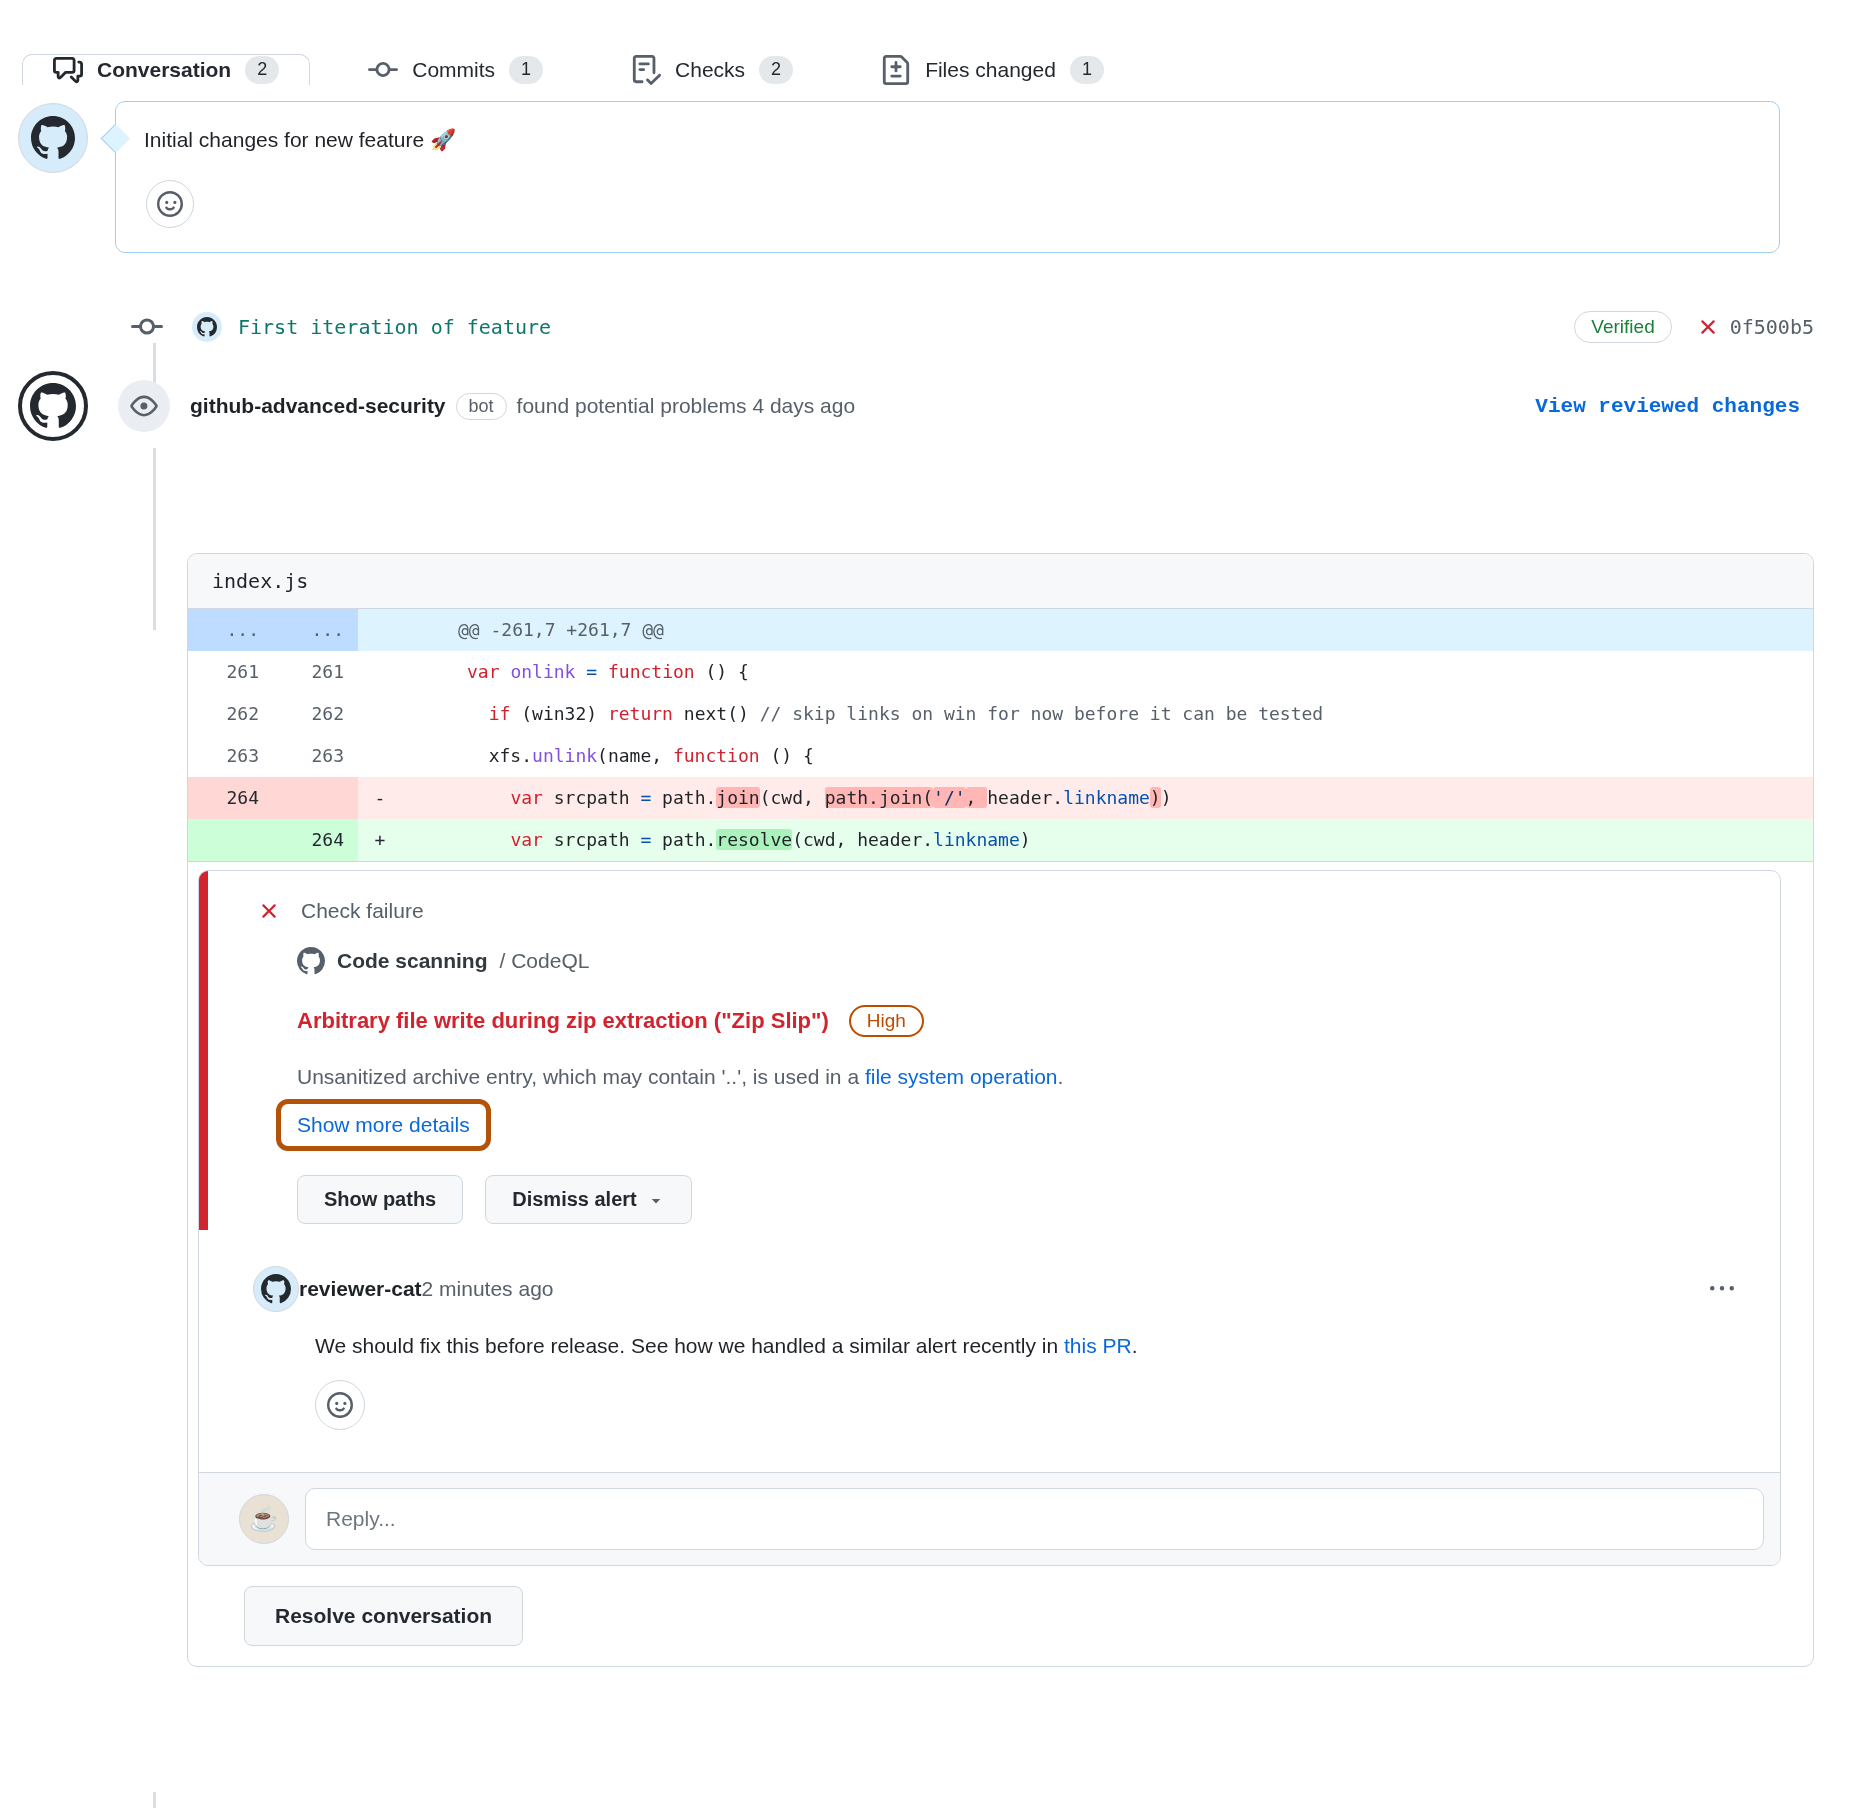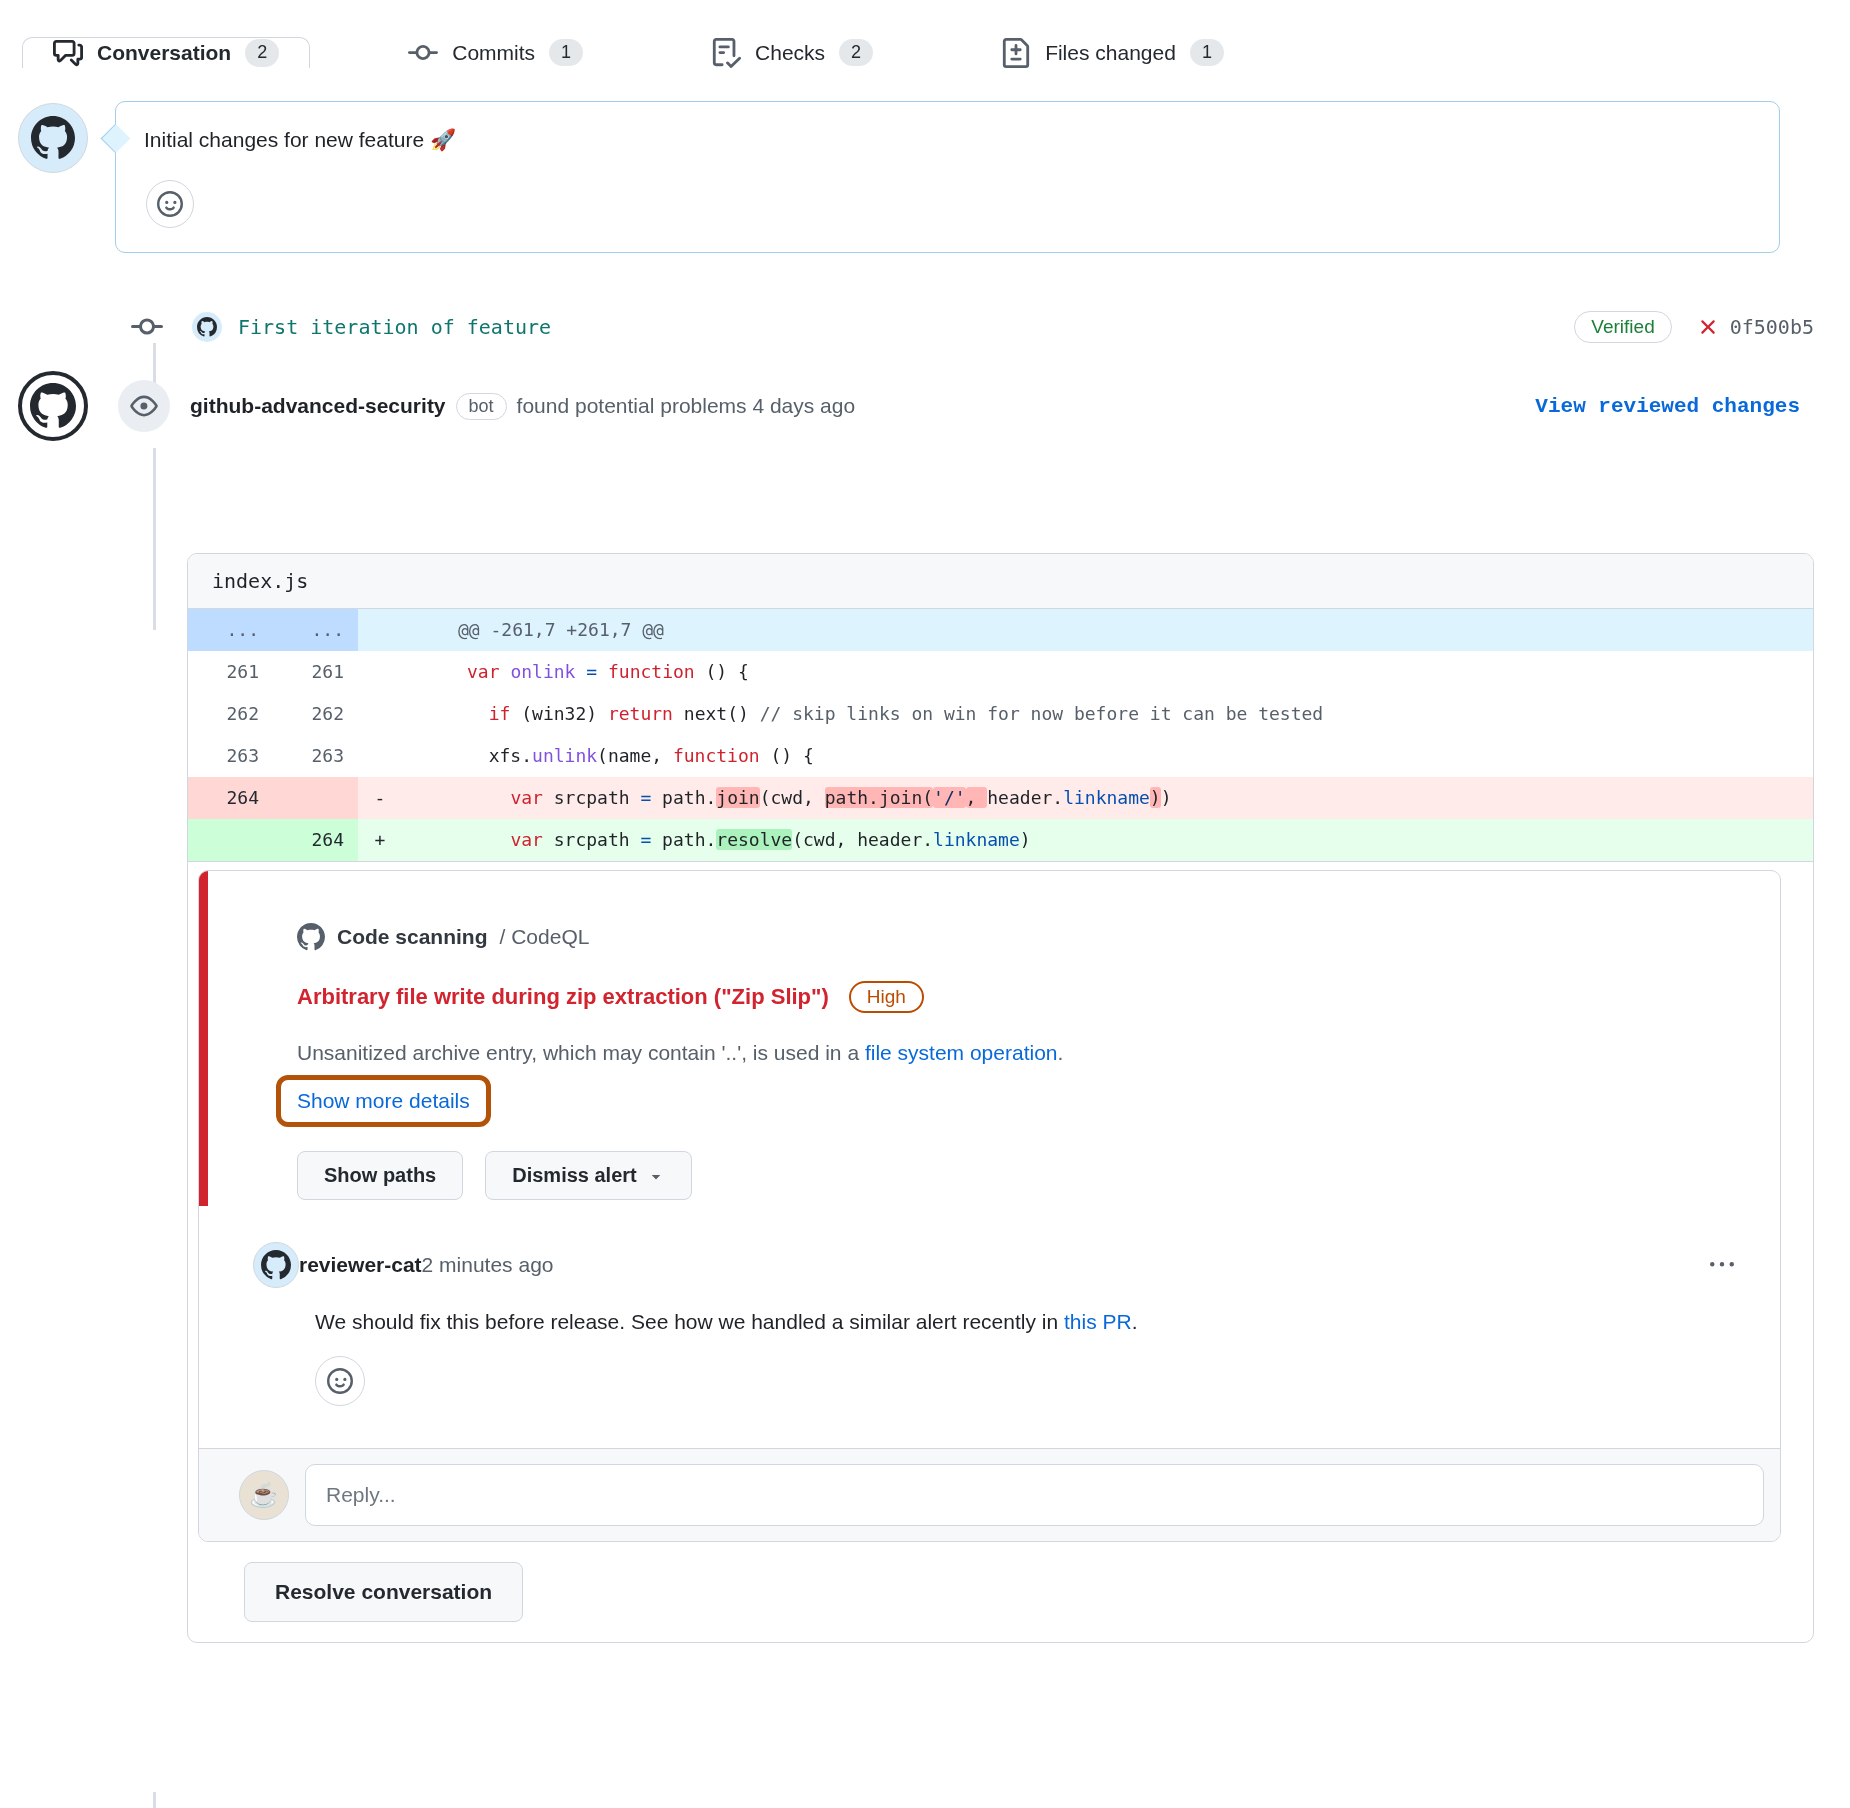--- a/index.html
+++ b/index.html
@@ -11,21 +11,21 @@
   }
   svg { display:block; }
 
   
   .tl-seg { position:absolute; left:153px; width:3px; background:#d8dee4; z-index:0; }
   #tl1 { top:332px; height:84px; }
   #tl2 { top:448px; height:182px; }
   #tl3 { top:1792px; height:16px; }
 
   
-  .tabbar { display:flex; align-items:center; padding:20px 0 0 22px; height:85px; position:relative; z-index:2;gap:40px; }
+  .tabbar { display:flex; align-items:flex-end; padding:20px 0 0 22px; height:85px; position:relative; z-index:2; }
   .tab { display:flex; align-items:center; gap:14px; padding:0 30px; color:#24292f; cursor:pointer; }
   .tab .ticon { color:#57606a; }
   .tab.active { background:#fff; border:1.5px solid #d0d7de; border-bottom:none; border-radius:10px 10px 0 0; font-weight:600; }
   .tab.active .ticon { color:#24292f; }
   .tab + .tab { margin-left:28px; }
   .counter { background:rgba(175,184,193,.33); color:#24292f; font-size:18px; font-weight:400; border-radius:999px; padding:3px 12px; line-height:1.2; }
 
   
   .avatar { border-radius:50%; display:flex; align-items:center; justify-content:center; flex:none; }
   #octo-avatar { position:absolute; left:18px; top:103px; width:70px; height:70px; background:#d7ecfa; border:1px solid #d0d7de; z-index:2; }
@@ -228,20 +228,28 @@
       <div class="d-row row-context"><div class="d-num">263</div><div class="d-num">263</div><div class="d-sign"></div><div class="d-code"><span>        xfs.</span><span class="tk-e">unlink</span><span>(name, </span><span class="tk-k">function</span><span> () {</span></div></div>
       <div class="d-row row-del"><div class="d-num">264</div><div class="d-num"></div><div class="d-sign">-</div><div class="d-code"><span>          </span><span class="tk-k">var</span><span> srcpath </span><span class="tk-o">=</span><span> path.</span><span class="hl-del">join</span><span>(cwd, </span><span class="hl-del">path.join(</span><span class="tk-s hl-del">'/'</span><span class="hl-del">, </span><span>header.</span><span class="tk-v">linkname</span><span class="hl-del">)</span><span>)</span></div></div>
       <div class="d-row row-add"><div class="d-num"></div><div class="d-num">264</div><div class="d-sign">+</div><div class="d-code"><span>          </span><span class="tk-k">var</span><span> srcpath </span><span class="tk-o">=</span><span> path.</span><span class="hl-add">resolve</span><span>(cwd, header.</span><span class="tk-v">linkname</span><span>)</span></div></div>
     </div>
 
   <div class="thread-wrap">
     <div class="thread-box">
 
       <div class="annotation">
         <div class="red-bar"></div>
+        <div class="ann-status">
+          <span class="x-icon">
+            <svg width="24" height="24" viewBox="0 0 16 16" fill="currentColor">
+                <path d="M3.72 3.72a.75.75 0 0 1 1.06 0L8 6.94l3.22-3.22a.749.749 0 0 1 1.275.326.749.749 0 0 1-.215.734L9.06 8l3.22 3.22a.749.749 0 0 1-.326 1.275.749.749 0 0 1-.734-.215L8 9.06l-3.22 3.22a.751.751 0 0 1-1.042-.018.751.751 0 0 1-.018-1.042L6.94 8 3.72 4.78a.75.75 0 0 1 0-1.06Z"></path>
+              </svg>
+          </span>
+          <span>Check failure</span>
+        </div>
         <div class="ann-body">
           <div class="tool-row">
             <span class="gh-mark">
               <svg width="28" height="28" viewBox="0 0 16 16" fill="currentColor">
                   <path d="M8 0c4.42 0 8 3.58 8 8a8.013 8.013 0 0 1-5.45 7.59c-.4.08-.55-.17-.55-.38 0-.27.01-1.13.01-2.2 0-.75-.25-1.23-.54-1.48 1.78-.2 3.65-.88 3.65-3.95 0-.88-.31-1.59-.82-2.15.08-.2.36-1.02-.08-2.12 0 0-.67-.22-2.2.82-.64-.18-1.32-.27-2-.27-.68 0-1.36.09-2 .27-1.53-1.03-2.2-.82-2.2-.82-.44 1.1-.16 1.92-.08 2.12-.51.56-.82 1.28-.82 2.15 0 3.06 1.86 3.75 3.64 3.95-.23.2-.44.55-.51 1.07-.46.21-1.61.55-2.33-.66-.15-.24-.6-.83-1.23-.82-.67.01-.27.38.01.53.34.19.73.9.82 1.13.16.45.68 1.31 2.69.94 0 .67.01 1.3.01 1.49 0 .21-.15.45-.55.38A7.995 7.995 0 0 1 0 8c0-4.42 3.58-8 8-8Z"></path>
                 </svg>
             </span>
             <span class="tool-bold">Code scanning</span>
             <span>/ CodeQL</span>
           </div>

